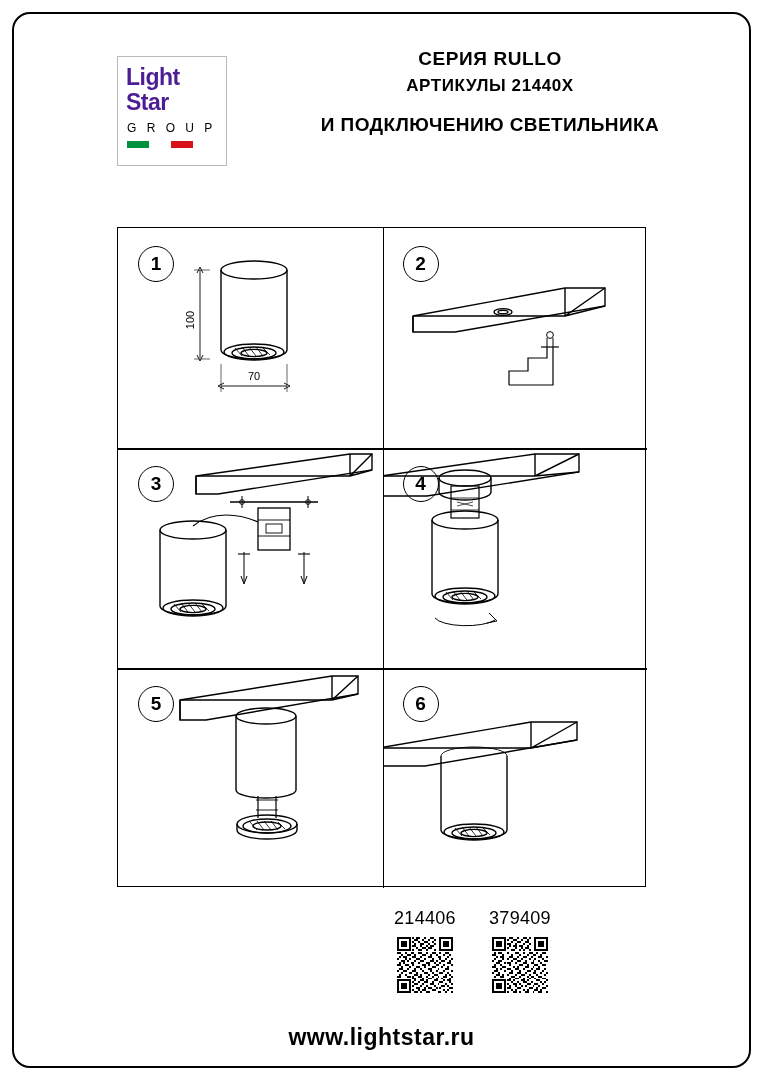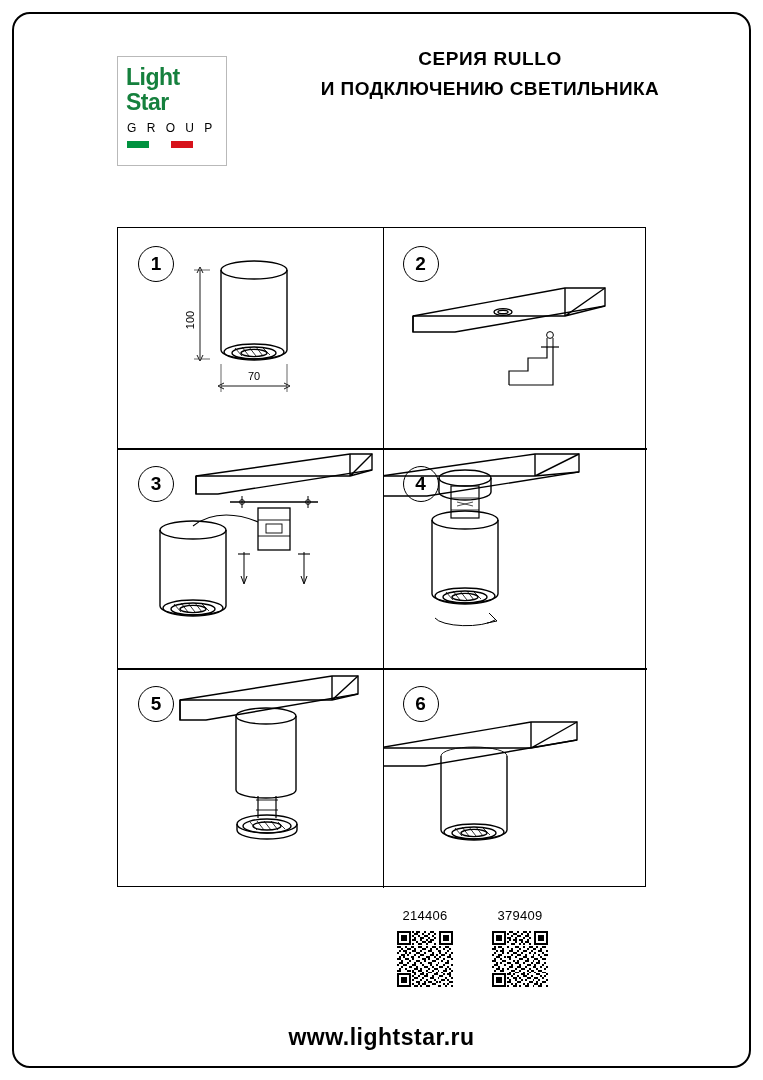--- a/index.html
+++ b/index.html
@@ -50,21 +50,21 @@
     background: #fff;
   }
   .logo-text {
     position: absolute;
     left: 8px;
     top: 8px;
     font-weight: bold;
     font-size: 23px;
     line-height: 25px;
     letter-spacing: -0.5px;
-    color: #15803d;
+    color: #4c1d95;
   }
   .logo-sub {
     position: absolute;
     left: 9px;
     top: 64px;
     font-size: 12px;
     letter-spacing: 3.5px;
     color: #000;
   }
   .flag {
@@ -165,21 +165,21 @@
     height: 110px;
   }
   .code-item {
     position: absolute;
     width: 110px;
     text-align: center;
   }
   .code-item.a { left: 253px; }
   .code-item.b { left: 348px; }
   .code-label {
-    font-size: 13px;
+    font-size: 18px;
     font-weight: normal;
     margin-bottom: 8px;
     letter-spacing: 0.3px;
   }
   .qr {
     width: 56px;
     height: 56px;
     margin: 0 auto;
     display: block;
   }
@@ -210,20 +210,21 @@
       <div class="logo-sub">G R O U P</div>
       <div class="flag">
         <span style="background:#00923f"></span>
           <span style="background:#ffffff"></span>
           <span style="background:#d7121b"></span>
       </div>
     </div>
 
     <div class="title-block">
       <div class="t-line1">СЕРИЯ RULLO</div>
+      <div class="t-line2">АРТИКУЛЫ 21440X</div>
       <div class="t-line4">И ПОДКЛЮЧЕНИЮ СВЕТИЛЬНИКА</div>
     </div>
   </div>
 
   <div class="grid">
     <div class="vline"></div>
     <div class="hline h1"></div>
     <div class="hline h2"></div>
 
     <div class="cell left row1">

